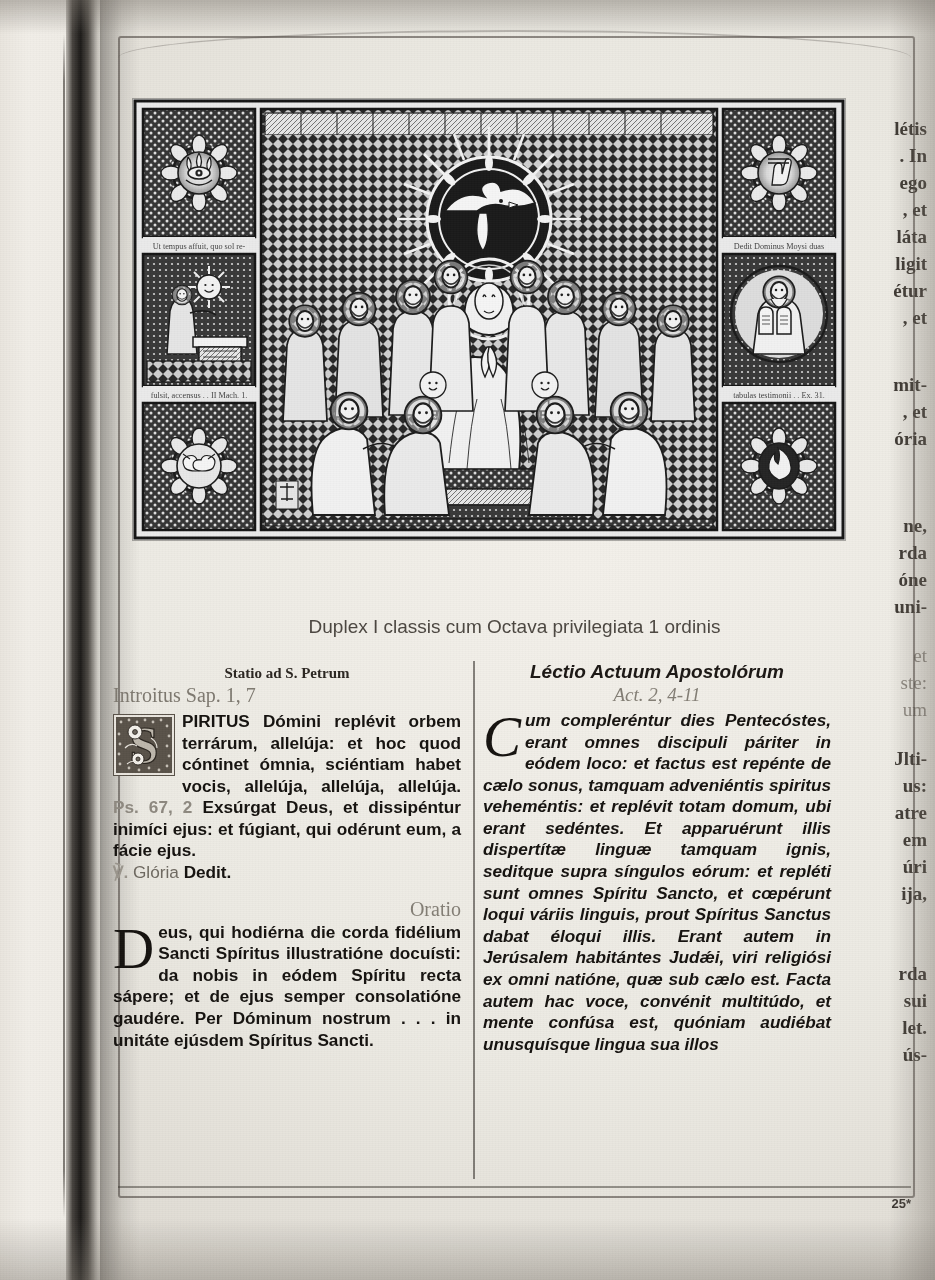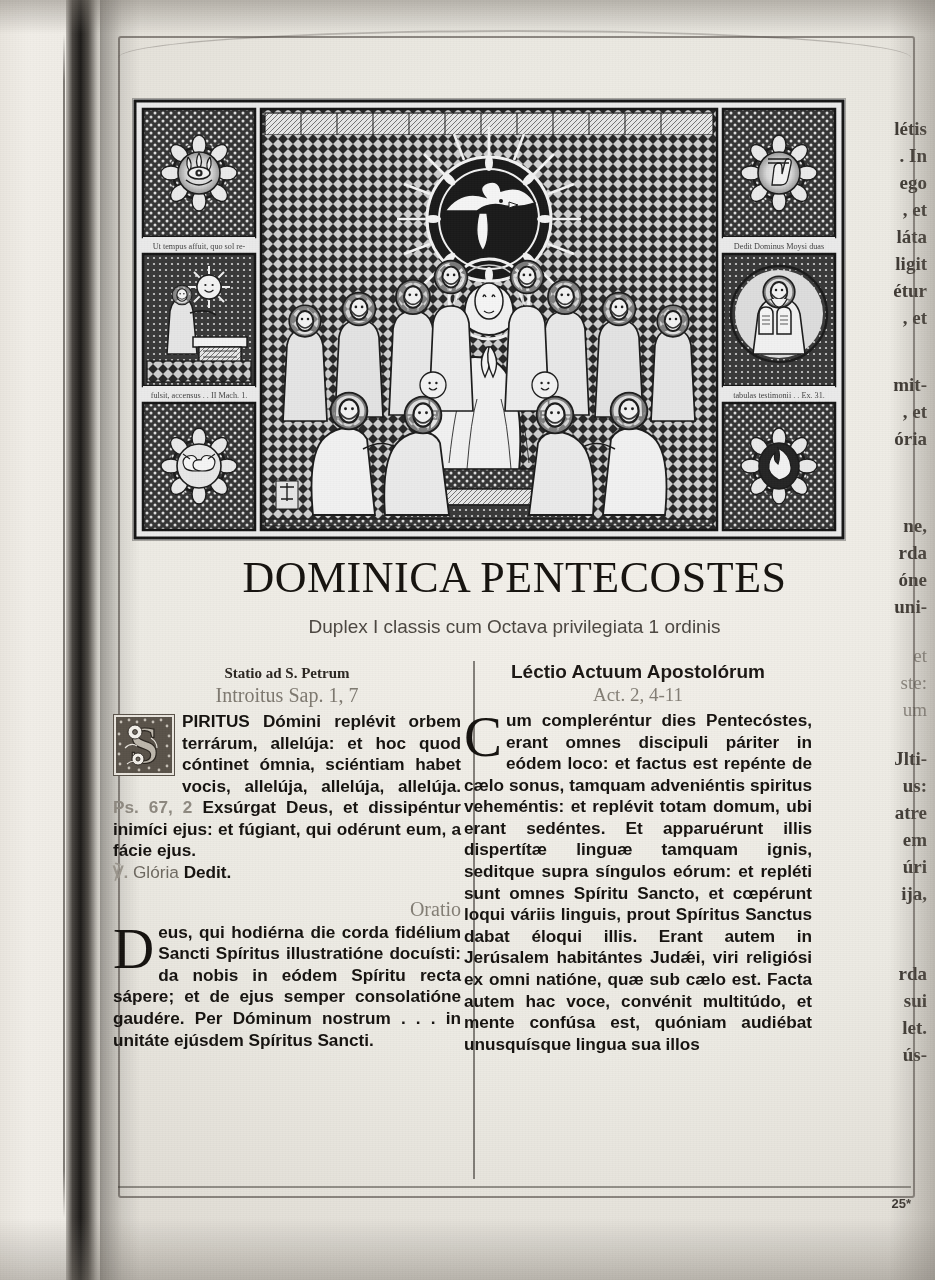--- a/index.html
+++ b/index.html
@@ -66,25 +66,25 @@
      font-family:"Liberation Sans",sans-serif;font-size:19px;color:#4c4741;}
 
   
   .col-rule{position:absolute;left:473px;top:661px;width:2px;height:518px;
      background:rgba(60,55,50,.60);}
   .bottom-rule{position:absolute;left:118px;top:1186px;width:793px;height:2px;
      background:rgba(60,55,50,.5);}
 
   .col{position:absolute;top:661px;width:348px;}
   .col.left{left:113px;}
-  .col.right{left:464px;}
+  .col.right{left:483px;font-style:italic;}
 
   .rubric{text-align:center;font-family:"Liberation Serif",serif;
      font-weight:bold;font-size:15px;color:#2b2621;margin:4px 0 2px;}
-  .ref{text-align:center;font-family:"Liberation Serif",serif;
+  .ref{font-family:"Liberation Serif",serif;
      font-size:20px;color:#7e7970;margin:2px 0 4px;}
   .ref-b{text-align:center;font-family:"Liberation Sans",sans-serif;
      font-weight:bold;font-size:19px;color:#1b1714;margin:0 0 1px;}
   .ref-s{text-align:center;font-family:"Liberation Serif",serif;
      font-size:19px;color:#837e75;margin:0 0 4px;}
   .oratio-h{text-align:right;font-family:"Liberation Serif",serif;
      font-size:20px;color:#837e75;margin:14px 0 1px;}
 
   .body{font-family:"Liberation Sans",sans-serif;font-weight:bold;
      font-size:17.2px;line-height:1.255;color:#15120f;text-align:justify;
@@ -469,21 +469,20 @@
             <rect x="-7" y="-10" width="22" height="28" fill="#e4e0d8" stroke="#241f1b" stroke-width="1"></rect>
             <path d="M-3 -4 h14 M4 -8 v18 M-2 8 h12" stroke="#241f1b" stroke-width="1.4"></path>
           </g>
 
           <rect x="132" y="420" width="448" height="7" fill="url(#diap)" stroke="#241f1b" stroke-width="1"></rect>
         </g>
       </svg>
     </div>
   </div>
 
-  <div class="title">DOMINICA PENTECOSTES</div>
   <div class="subtitle">Duplex I classis cum Octava privilegiata 1 ordinis</div>
 
   <div class="col-rule"></div>
   <div class="bottom-rule"></div>
 
   <div class="col left">
     <div class="rubric">Statio ad S. Petrum</div>
     <div class="ref">Introitus Sap. 1, 7</div>
 
     <div class="body">

